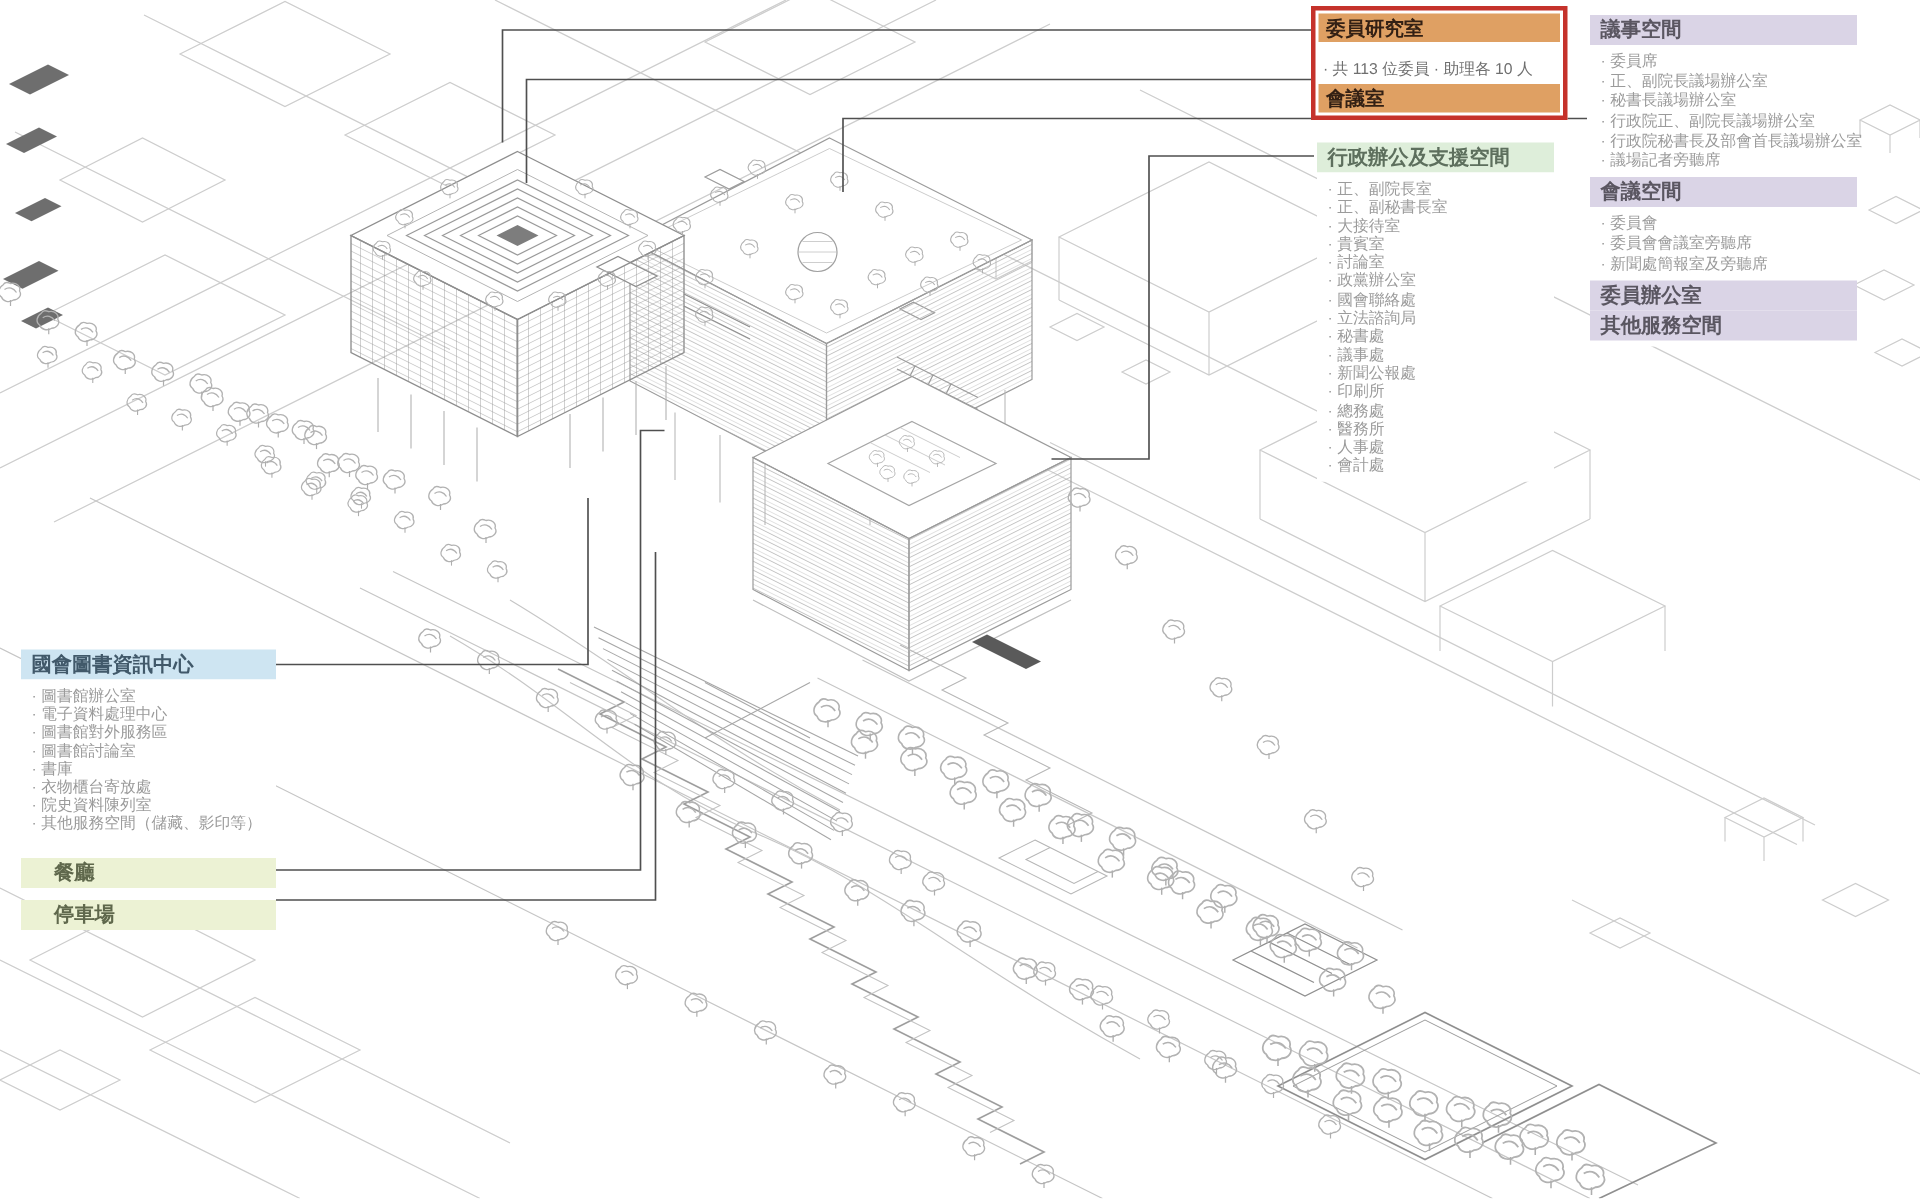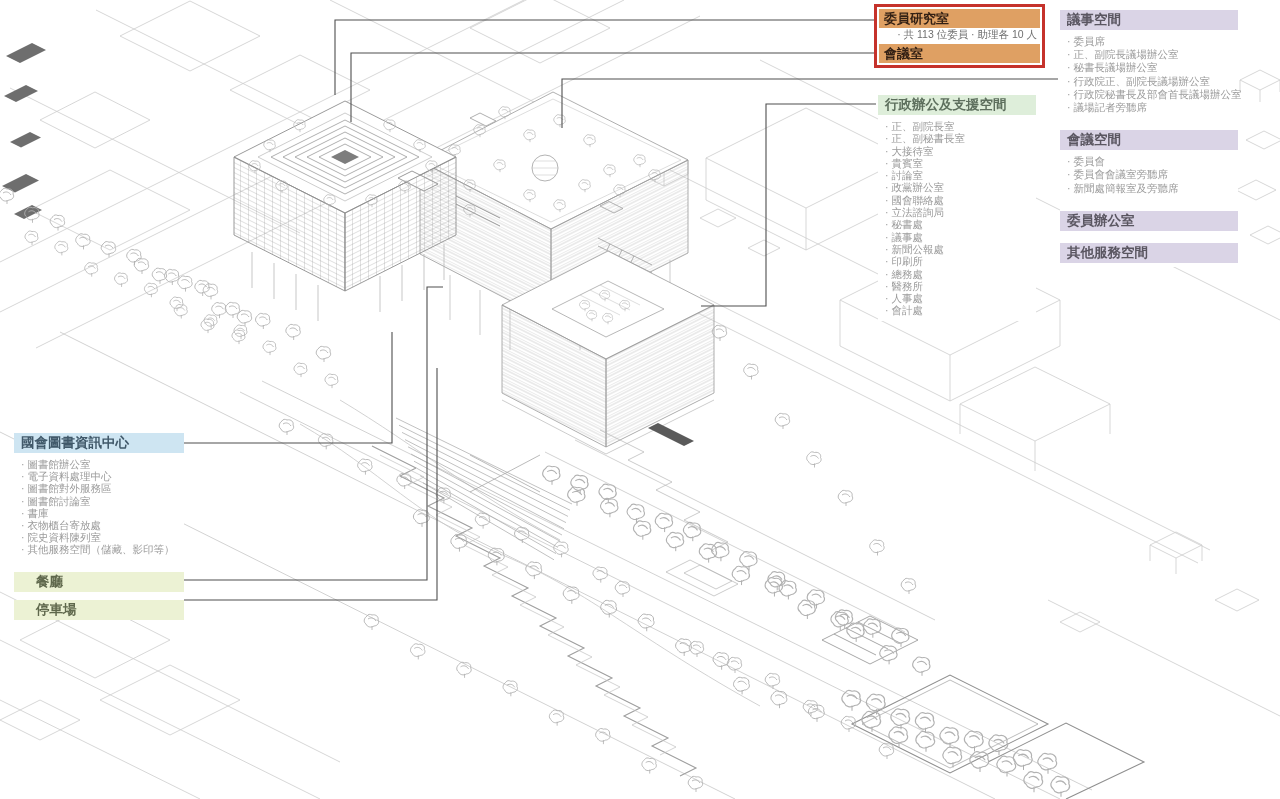--- a/index.html
+++ b/index.html
@@ -10,32 +10,32 @@
   .panel{background:#fff;}
   .hdr{font-size:13.5px;font-weight:bold;line-height:16px;padding:2px 7px;white-space:nowrap;}
   .purple{background:#dad4e6;color:#5a5661;}
   .green{background:#deeeda;color:#5d6f5d;}
   .blue{background:#cee5f2;color:#41596a;}
   .lime{background:#ecf2d4;color:#5f684c;padding-left:22px;}
   .items{padding:5px 2px 4px 7px;background:#fff;}
   .li{font-size:10.5px;color:#9b9b9b;line-height:13.2px;white-space:nowrap;}
   .li::before{content:"· ";}
   #col-right{left:1060px;top:9px;width:178px;background:#fff;padding-bottom:4px;}
-  #col-right .hdr{margin-top:12px;}
+  #col-right .hdr{margin-top:0;}
   #col-right .hdr.first{margin-top:1px;}
   #admin{left:878px;top:95px;width:158px;}
   #admin .li{line-height:12.3px;}
   #library{left:14px;top:433px;width:170px;}
   #library .li{line-height:12.2px;}
   #restaurant{left:14px;top:572px;width:170px;}
   #parking{left:14px;top:600px;width:170px;font-family:Liberation Serif, serif;}
   #callout{left:874px;top:4px;width:161px;border:3px solid #c5322b;background:#fff;padding:2px;}
   .callout-bar{background:#dfa063;font-size:13px;font-weight:bold;color:#332014;
                line-height:17px;padding:1px 5px;white-space:nowrap;}
-  .callout-note{font-size:10.5px;color:#6f6f6f;line-height:13px;padding:0 3px 3px;white-space:nowrap;text-align:right;}
+  .callout-note{font-size:10.5px;color:#6f6f6f;line-height:13px;padding:12px 3px 3px;white-space:nowrap;}
 </style>
 </head>
 <body>
 
 <div id="stage">
 
 <svg id="axo" width="1280" height="799" viewBox="0 0 1280 799">
   <defs>
     <pattern id="gw" width="8" height="5" patternUnits="userSpaceOnUse" patternTransform="skewY(26.57)">
       <path d="M0,0 H8 M0,0 V5" stroke="#8f8f8f" stroke-width="0.55" fill="none"></path>

